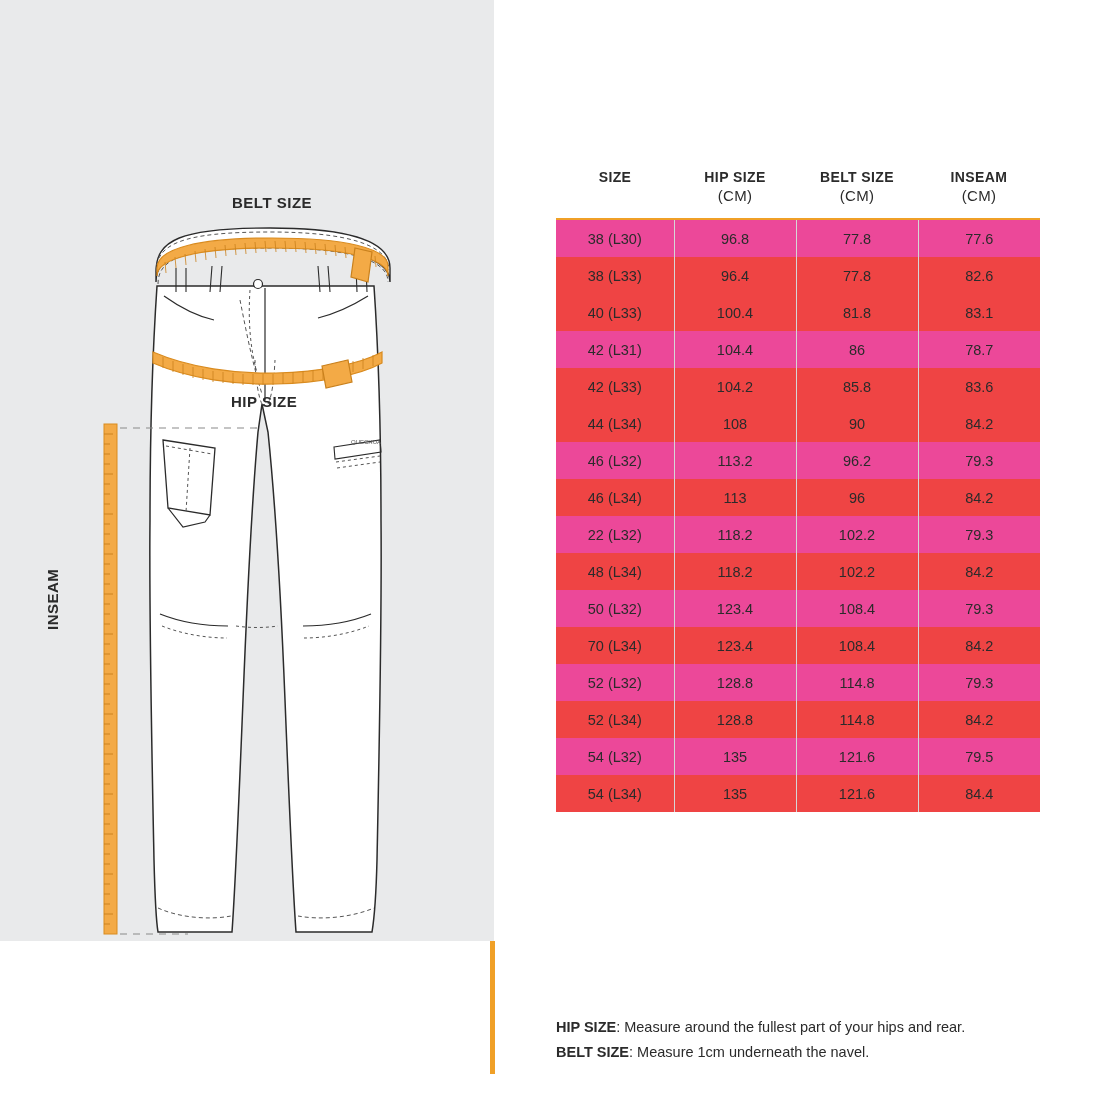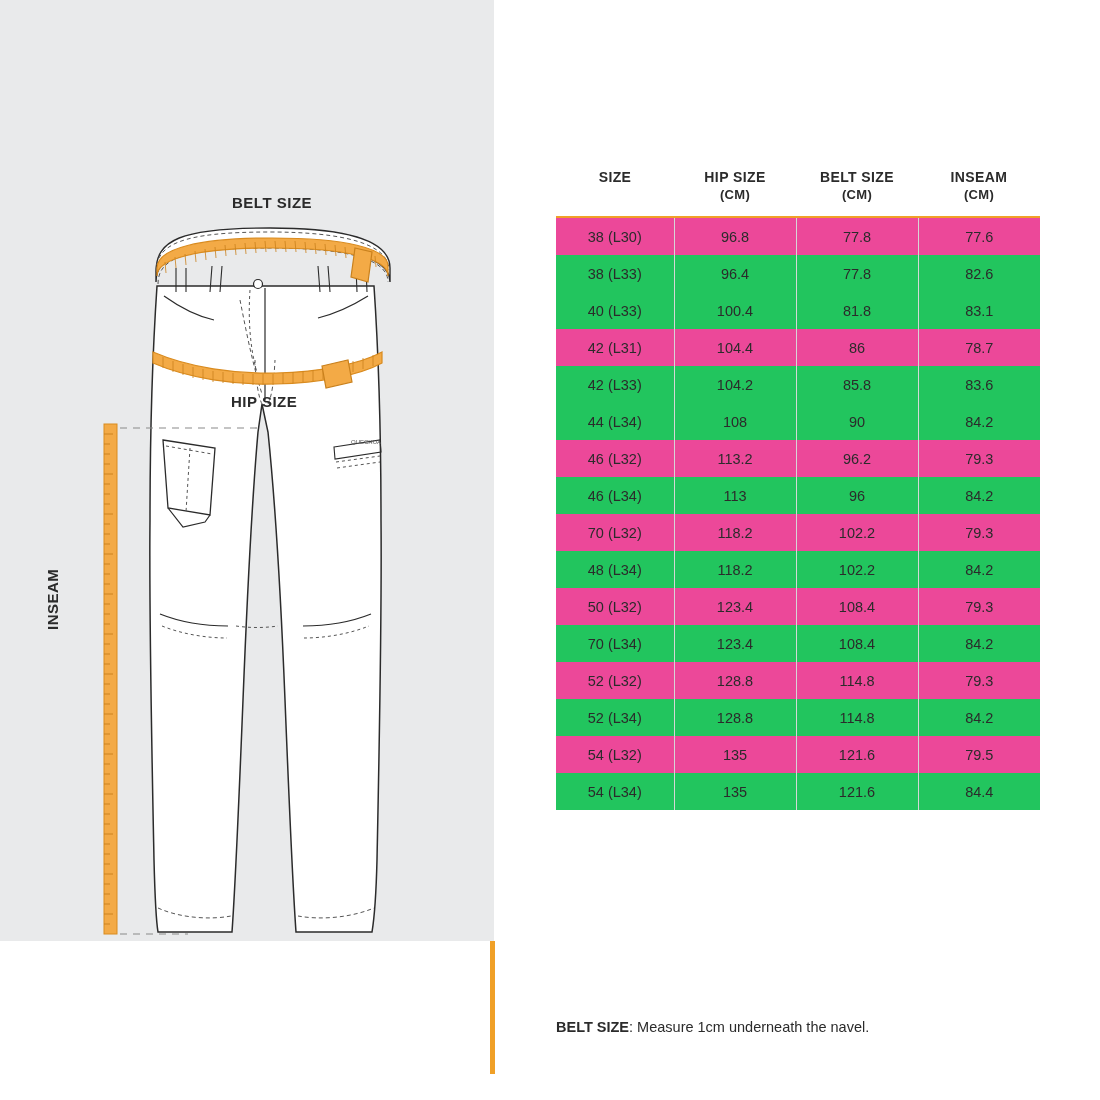--- a/index.html
+++ b/index.html
@@ -66,34 +66,34 @@
     font-weight: bold;
     font-size: 14px;
     letter-spacing: 0.4px;
     padding: 4px 0 14px 0;
     color: #2b2b2b;
     border-bottom: 2px solid #f0a027;
     vertical-align: top;
   }
   table.size-table th .unit {
     display: block;
-    font-size: 13px;
-    font-weight: bold;
+    font-size: 15px;
+    font-weight: normal;
     letter-spacing: 0.3px;
     margin-top: 2px;
     color: #2b2b2b;
   }
   table.size-table td {
     text-align: center;
     padding: 10.5px 0;
     font-size: 14.5px;
     color: #2b2b2b;
   }
   table.size-table tbody tr.odd td { background: #ec4899; }
-  table.size-table tbody tr.even td { background: #22c55e; }
+  table.size-table tbody tr.even td { background: #ef4444; }
   
   table.size-table td:nth-child(2),
   table.size-table td:nth-child(3),
   table.size-table td:nth-child(4) {
     border-left: 1px solid #d6d6d6;
   }
   table.size-table th:nth-child(1) { width: 118px; }
   table.size-table th:nth-child(2) { width: 122px; }
   table.size-table th:nth-child(3) { width: 122px; }
   table.size-table th:nth-child(4) { width: 122px; }
@@ -298,21 +298,21 @@
             <td>96.2</td>
             <td>79.3</td>
           </tr>
           <tr class="even">
             <td>46 (L34)</td>
             <td>113</td>
             <td>96</td>
             <td>84.2</td>
           </tr>
           <tr class="odd">
-            <td>70 (L32)</td>
+            <td>22 (L32)</td>
             <td>118.2</td>
             <td>102.2</td>
             <td>79.3</td>
           </tr>
           <tr class="even">
             <td>48 (L34)</td>
             <td>118.2</td>
             <td>102.2</td>
             <td>84.2</td>
           </tr>
@@ -349,19 +349,22 @@
           <tr class="even">
             <td>54 (L34)</td>
             <td>135</td>
             <td>121.6</td>
             <td>84.4</td>
           </tr>
         </tbody>
     </table>
 
     <div id="notes">
+      <div>
+        <span class="note-term">HIP SIZE</span><span>: Measure around the fullest part of your hips and rear.</span>
+      </div>
       <div>
         <span class="note-term">BELT SIZE</span><span>: Measure 1cm underneath the navel.</span>
       </div>
     </div>
   </div>
 
 </div>
 
 </body></html>

